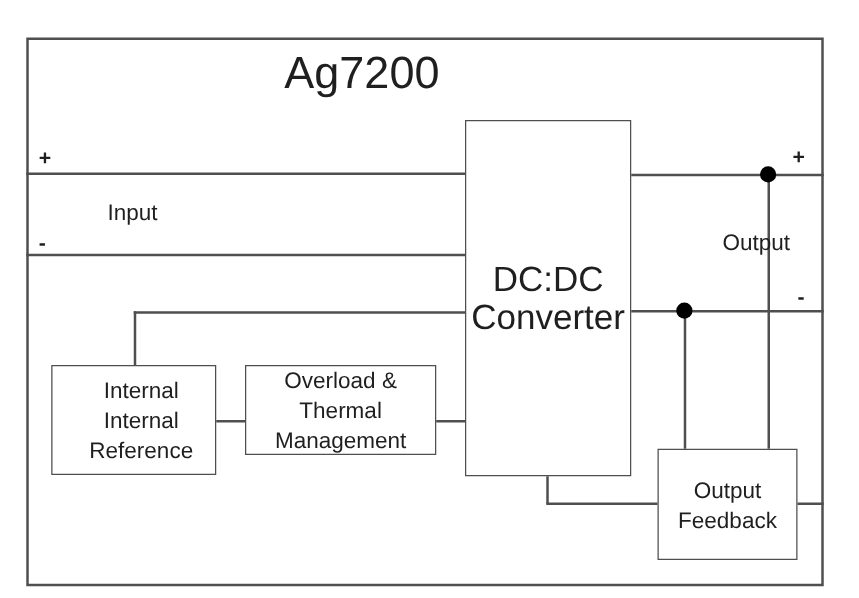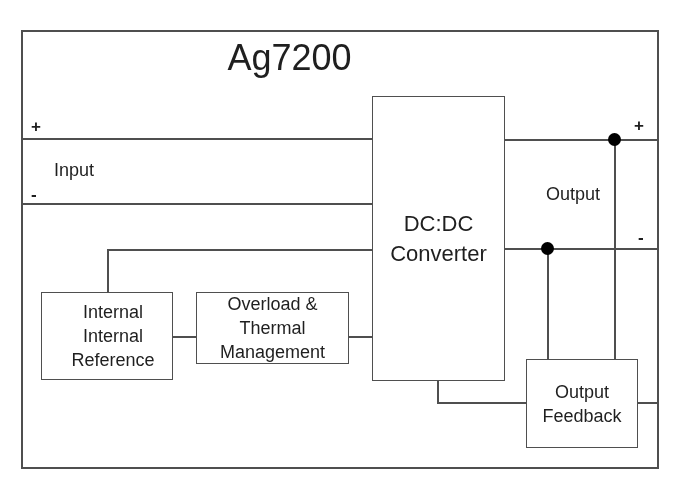--- a/index.html
+++ b/index.html
@@ -27,35 +27,35 @@
     position: absolute; left: 21px; top: 38px; width: 537px;
     text-align: center; font-size: 36px; line-height: 40px; color: var(--text);
   }
 
   .block {
     position: absolute; background: var(--background);
     border: 1.5px solid var(--line);
     display: flex; flex-direction: column; align-items: center; justify-content: center;
     text-align: center; font-size: 18px; line-height: 24px; color: var(--text);
   }
-  .block-dcdc { left: 372px; top: 96px; width: 133px; height: 285px; font-size: 22px; line-height: 30px; }
+  .block-dcdc { left: 372px; top: 96px; width: 133px; height: 285px; font-size: 28px; line-height: 30px; }
   .block-ivr  { left: 41px;  top: 292px; width: 132px; height: 88px; padding-left: 12px; }
   .block-otm  { left: 196px; top: 292px; width: 153px; height: 72px; }
   .block-oaf  { left: 526px; top: 359px; width: 112px; height: 89px; }
 
   .wire { position: absolute; background: var(--line); }
   .wire.h { height: 1.5px; }
   .wire.v { width: 1.5px; }
 
   .dot {
     position: absolute; width: 13px; height: 13px; border-radius: 50%;
     background: var(--junction-dot);
   }
 
-  .lbl { position: absolute; font-size: 18px; line-height: 20px; color: var(--text); }
+  .lbl { position: absolute; font-size: 18px; line-height: 20px; color: var(--text); margin-left: 32px; }
   .sign { position: absolute; font-size: 17px; font-weight: 700; line-height: 17px; color: var(--text); }
 </style>
 </head>
 <body>
 
 <div class="stage">
 
   <div class="outer-frame"></div>
 
   <div class="title">Ag7200</div>

